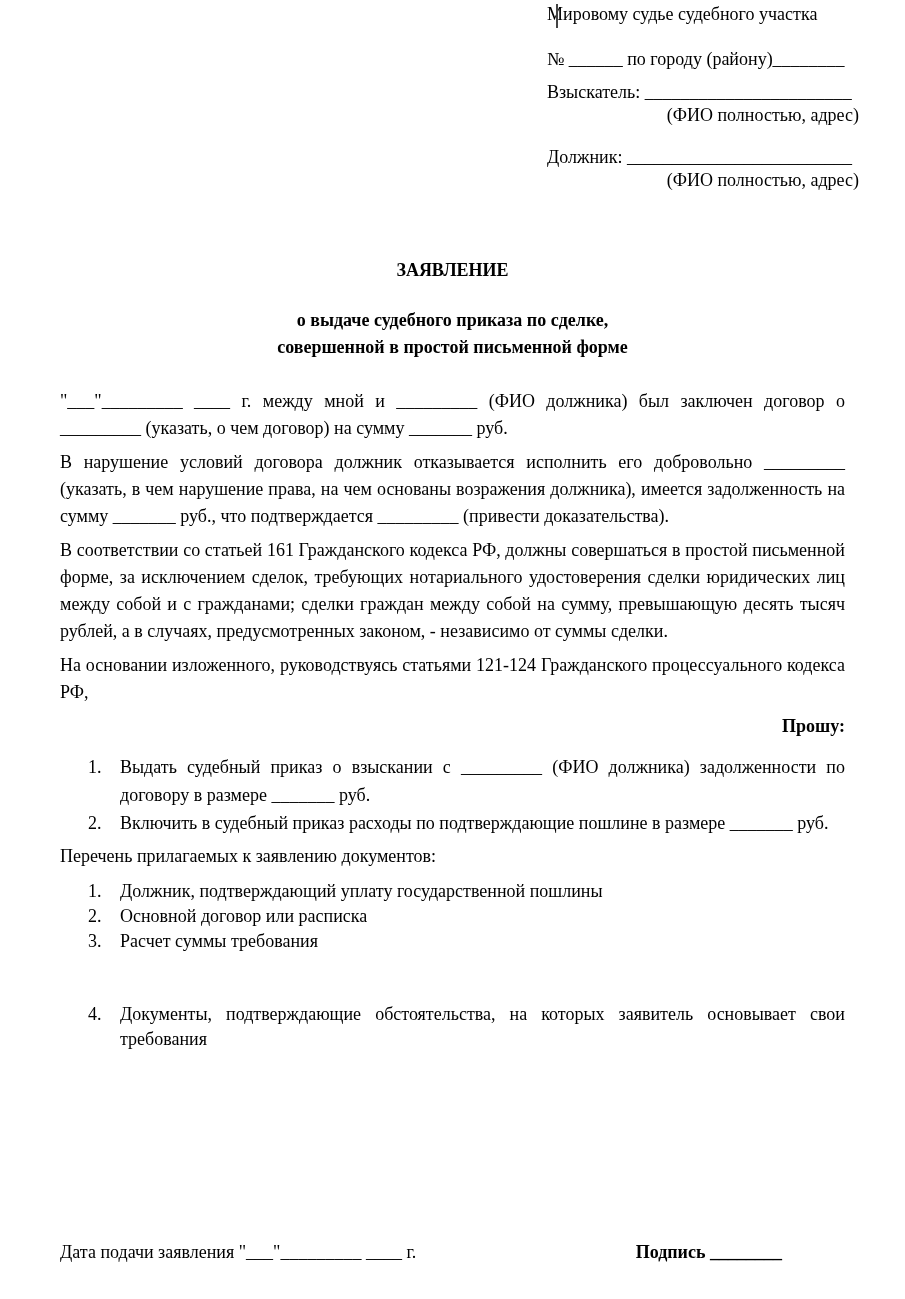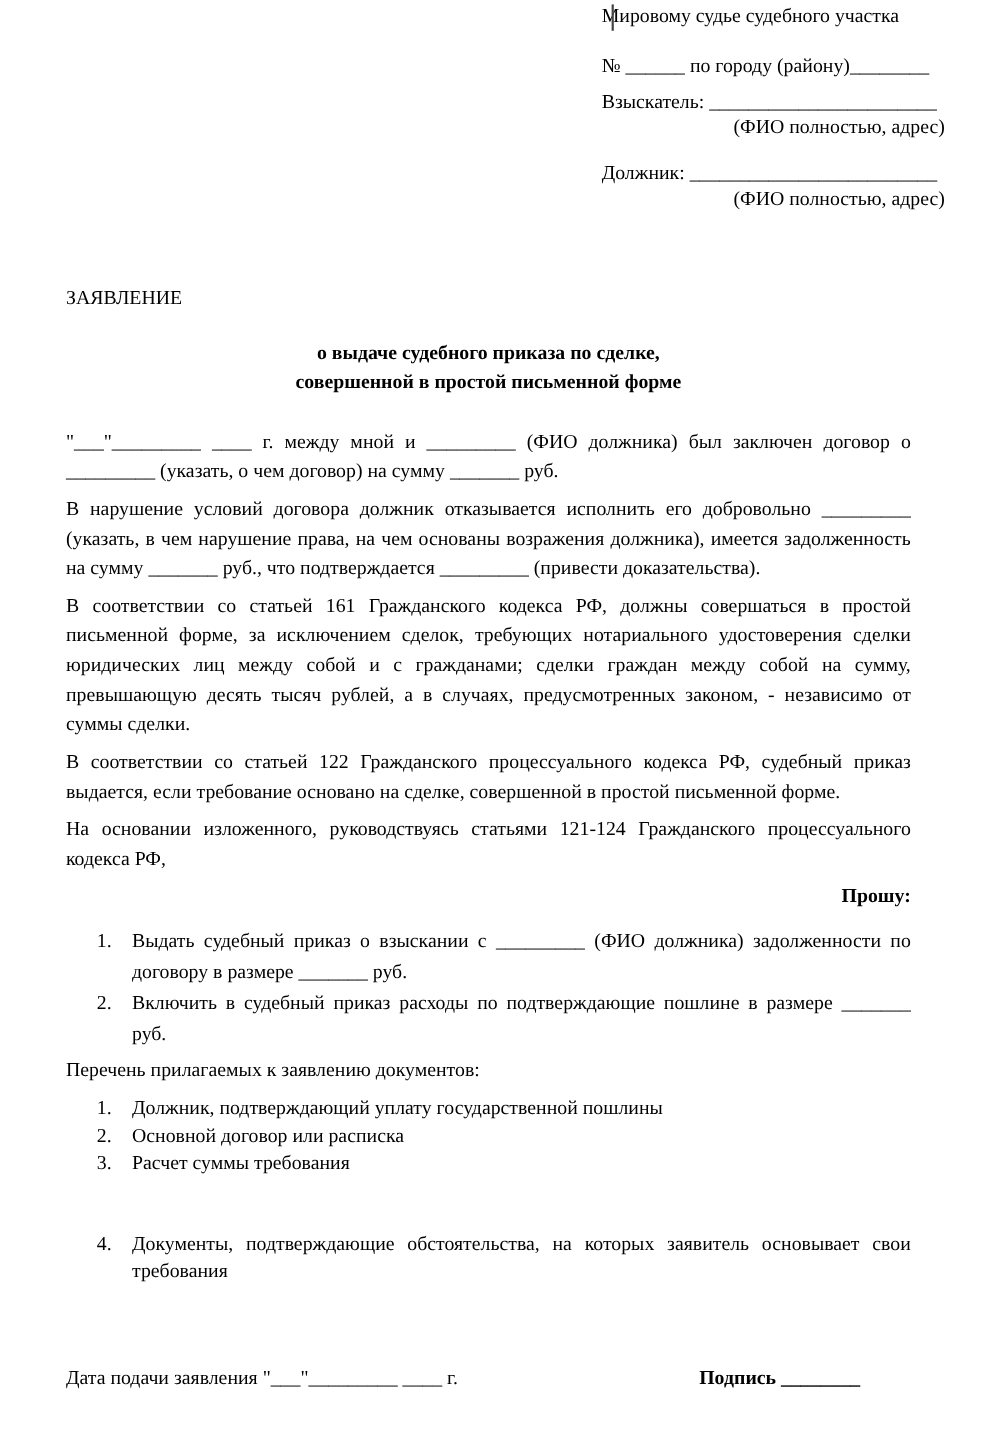--- a/index.html
+++ b/index.html
@@ -7,40 +7,40 @@
   .page {
     width: 905px;
     height: 1299px;
     position: relative;
     background: #ffffff;
     color: #000000;
     font-family: "Liberation Serif", "DejaVu Serif", serif;
     font-size: 18px;
     overflow: hidden;
   }
-  .content { padding: 3px 77px 0 60px; }
+  .content { padding: 3px 60px 0 60px; }
 
   
   .header-block { width: 312px; margin-left: 487px; line-height: 23px; }
   .hdr-court   { margin-bottom: 22px; }
   .hdr-number  { margin-bottom: 10px; }
   .hdr-label-line { white-space: nowrap; }
   .hdr-hint    { text-align: right; margin-bottom: 19px; }
   .hdr-hint-last { text-align: right; margin-bottom: 0; }
 
   .text-cursor {
     position: absolute;
     left: 556px; top: 4px;
     width: 1.5px; height: 24px;
     background: #444444;
   }
 
   
   .doc-title {
-    font-weight: normal;
+    text-align: center; font-weight: bold;
     margin-top: 66px; line-height: 24px;
   }
   .doc-subtitle {
     text-align: center; font-weight: bold;
     margin-top: 25px; line-height: 27px;
   }
 
   
   .body-text { margin-top: 27px; }
   .para { text-align: justify; line-height: 27px; margin-bottom: 7px; }
@@ -92,21 +92,20 @@
     <div class="doc-title">ЗАЯВЛЕНИЕ</div>
     <div class="doc-subtitle">
       <div>о выдаче судебного приказа по сделке,</div>
       <div>совершенной в простой письменной форме</div>
     </div>
 
     <div class="body-text">
       <p class="para">"___"_________ ____ г. между мной и _________ (ФИО должника) был заключен договор о _________ (указать, о чем договор) на сумму _______ руб.</p>
       <p class="para">В нарушение условий договора должник отказывается исполнить его добровольно _________ (указать, в чем нарушение права, на чем основаны возражения должника), имеется задолженность на сумму _______ руб., что подтверждается _________ (привести доказательства).</p>
       <p class="para">В соответствии со статьей 161 Гражданского кодекса РФ, должны совершаться в простой письменной форме, за исключением сделок, требующих нотариального удостоверения сделки юридических лиц между собой и с гражданами; сделки граждан между собой на сумму, превышающую десять тысяч рублей, а в случаях, предусмотренных законом, - независимо от суммы сделки.</p>
-      <p class="para">В соответствии со статьей 122 Гражданского процессуального кодекса РФ, судебный приказ выдается, если требование основано на сделке, совершенной в простой письменной форме.</p>
       <p class="para">На основании изложенного, руководствуясь статьями 121-124 Гражданского процессуального кодекса РФ,</p>
     </div>
 
     <div class="request-heading">Прошу:</div>
 
     <div class="num-list">
       <div class="list-item">
         <span class="num">1.</span>
         <span class="txt">Выдать судебный приказ о взыскании с _________ (ФИО должника) задолженности по договору в размере _______ руб.</span>
       </div>

